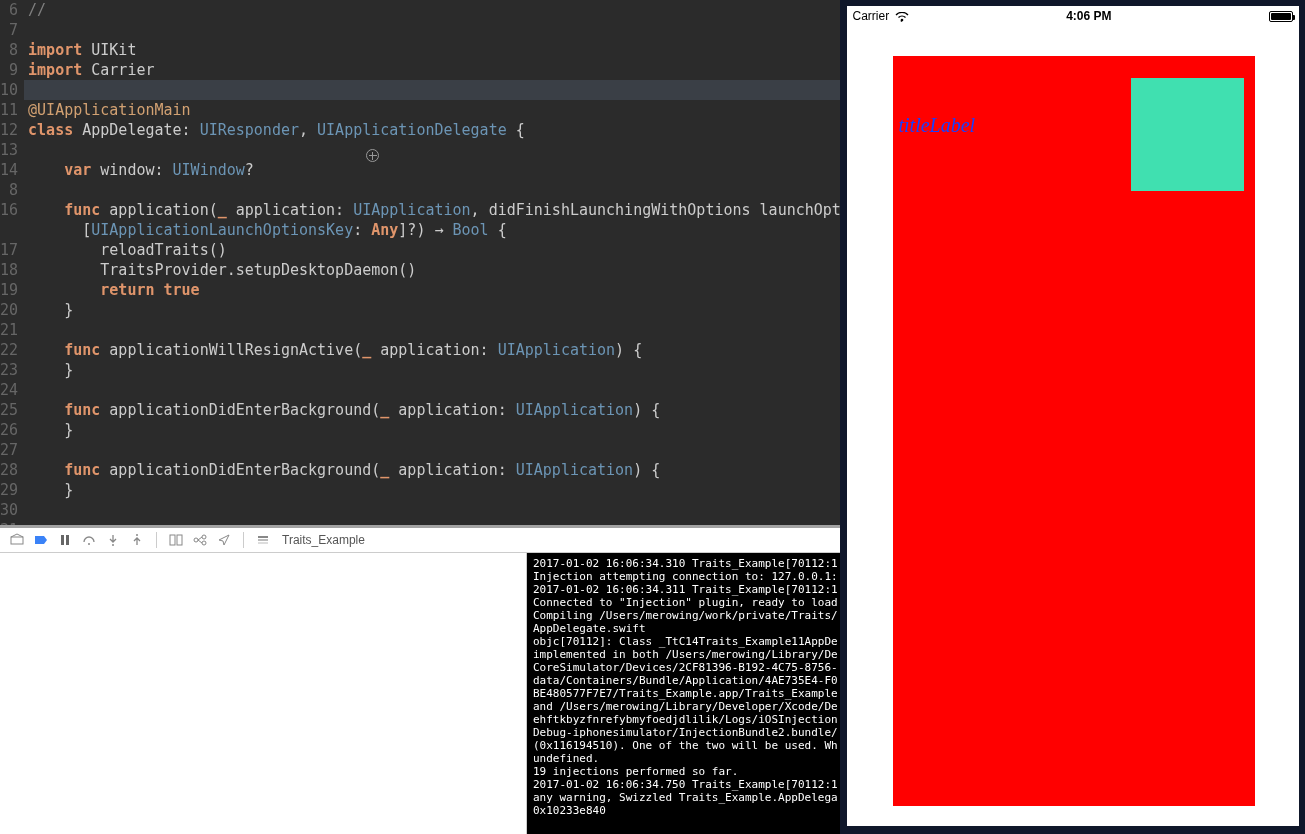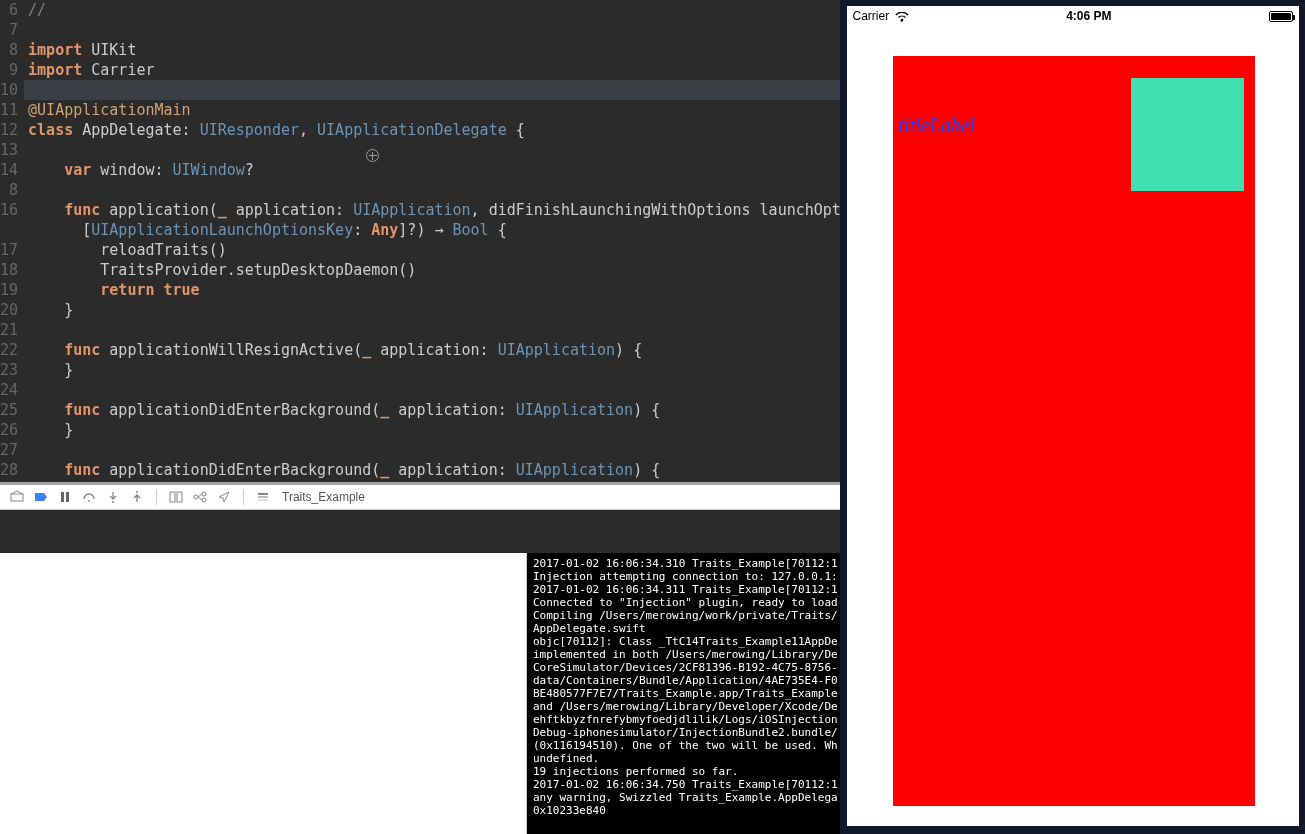--- a/index.html
+++ b/index.html
@@ -21,21 +21,21 @@
   .cursor-dot { position: absolute; left: 342px; top: 149px; width: 13px; height: 13px; border: 1px solid #999; border-radius: 50%; }
   .cursor-dot::before { content: ""; position: absolute; left: 5px; top: 2px; width: 1px; height: 8px; background: #999; }
   .cursor-dot::after { content: ""; position: absolute; left: 2px; top: 5px; width: 8px; height: 1px; background: #999; }
 
   .debugbar { height: 28px; background: #fff; border-top: 3px solid #a3a3a3; border-bottom: 1px solid #ccc; display: flex; align-items: center; gap: 6px; padding: 0 8px; font-size: 12px; color: #555; }
   .debugbar .dbgicon { width: 18px; height: 18px; display: flex; align-items: center; justify-content: center; color: #666; }
   .debugbar .dbgicon svg { width: 14px; height: 14px; }
   .debugbar .sep { width: 1px; height: 16px; background: #ccc; margin: 0 4px; }
   .debugbar .projname { color: #555; margin-left: 4px; }
 
-  .bottom { height: 281px; display: flex; margin-top: 43px; }
+  .bottom { height: 281px; display: flex; }
   .varview { width: 527px; background: #fff; border-right: 1px solid #ccc; }
   .console { flex: 1; background: #000; color: #fff; font-family: "SF Mono", Menlo, monospace; font-size: 11px; line-height: 13px; padding: 4px 6px; overflow: hidden; white-space: pre; }
 
   .simwrap { flex: 1; background: #0f172a; display: flex; justify-content: center; padding-top: 6px; }
   .sim { width: 452px; height: 820px; background: #fff; position: relative; }
   .statusbar { height: 20px; display: flex; align-items: center; justify-content: space-between; padding: 0 6px; font-size: 12px; font-weight: 500; color: #000; }
   .sb-left { display: flex; align-items: center; gap: 6px; }
   .wifi { width: 14px; height: 10px; position: relative; }
   .wifi::before { content: "\25CF"; font-size: 4px; position: absolute; bottom: -2px; left: 5px; }
   .wifi svg { width: 14px; height: 10px; }

